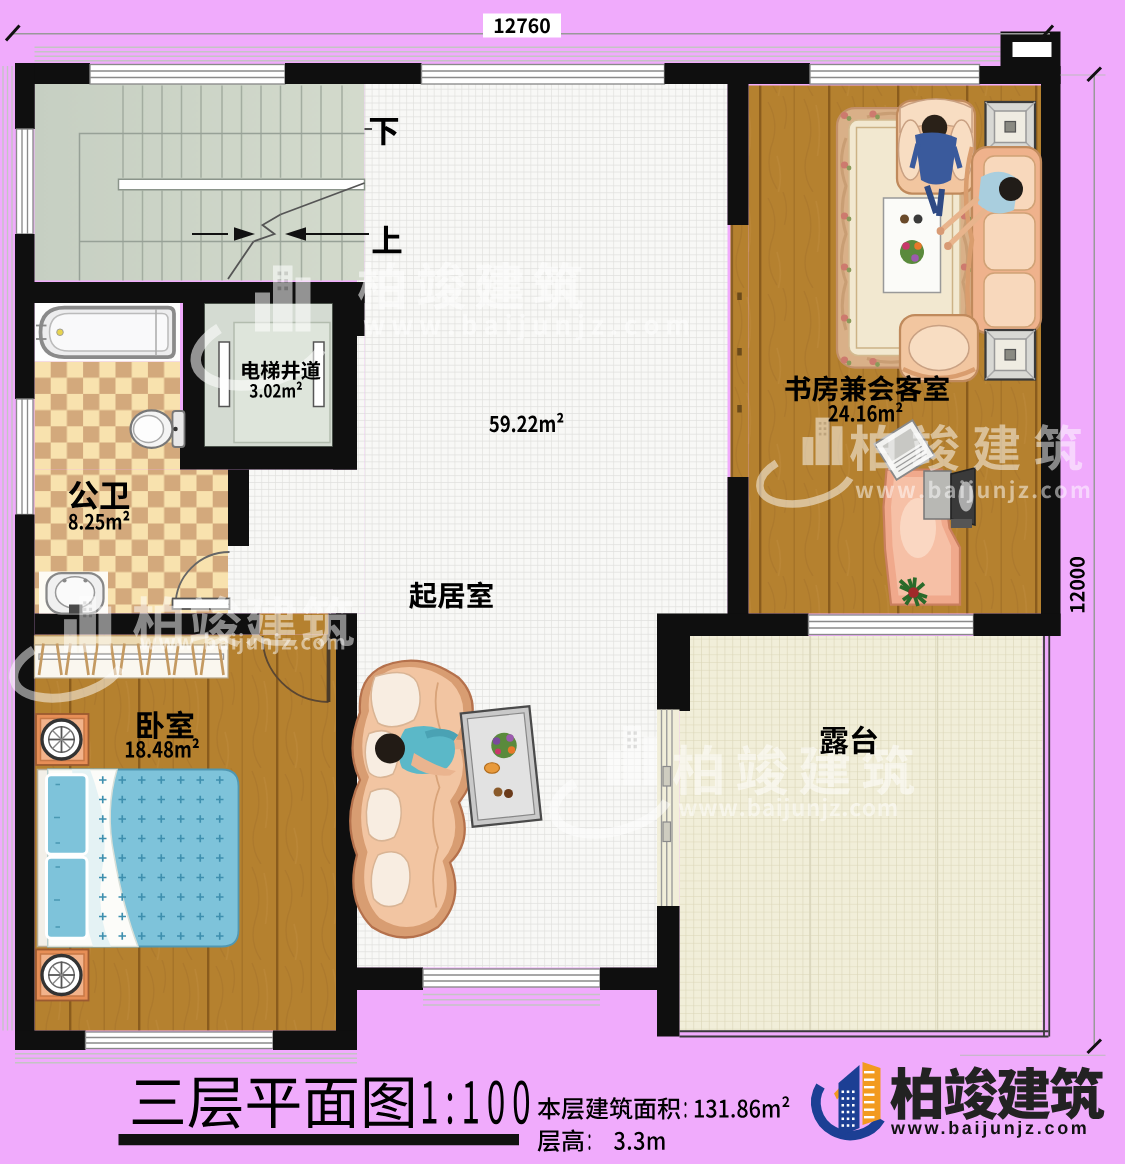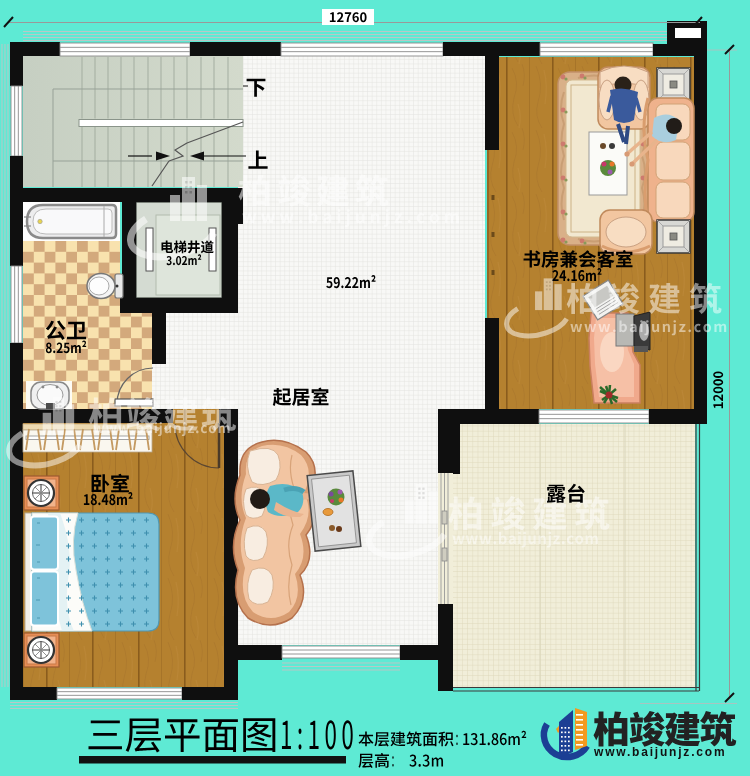--- a/index.html
+++ b/index.html
@@ -1,14 +1,14 @@
 <!DOCTYPE html>
 <html><head><meta charset="utf-8"><style>
 html,body{margin:0;padding:0;background:#fff}
-#plan{position:relative;width:750px;height:776px;background:#5eead4;font-family:"Liberation Sans",sans-serif;overflow:hidden}
+#plan{position:relative;width:750px;height:776px;background:#f0abfc;font-family:"Liberation Sans",sans-serif;overflow:hidden}
 </style></head><body>
 <div id="plan">
 <svg width="750" height="776" viewBox="0 0 750 776">
 <defs>
         <pattern id="tile" width="4.6" height="4.6" patternUnits="userSpaceOnUse">
           <rect width="4.6" height="4.6" fill="#f8f8f6"></rect>
           <path d="M4.6 0 V4.6 H0" fill="none" stroke="#e1e1de" stroke-width="0.9"></path>
         </pattern>
         <pattern id="terr" width="5.2" height="5.2" patternUnits="userSpaceOnUse">
           <rect width="5.2" height="5.2" fill="#f1eed9"></rect>

